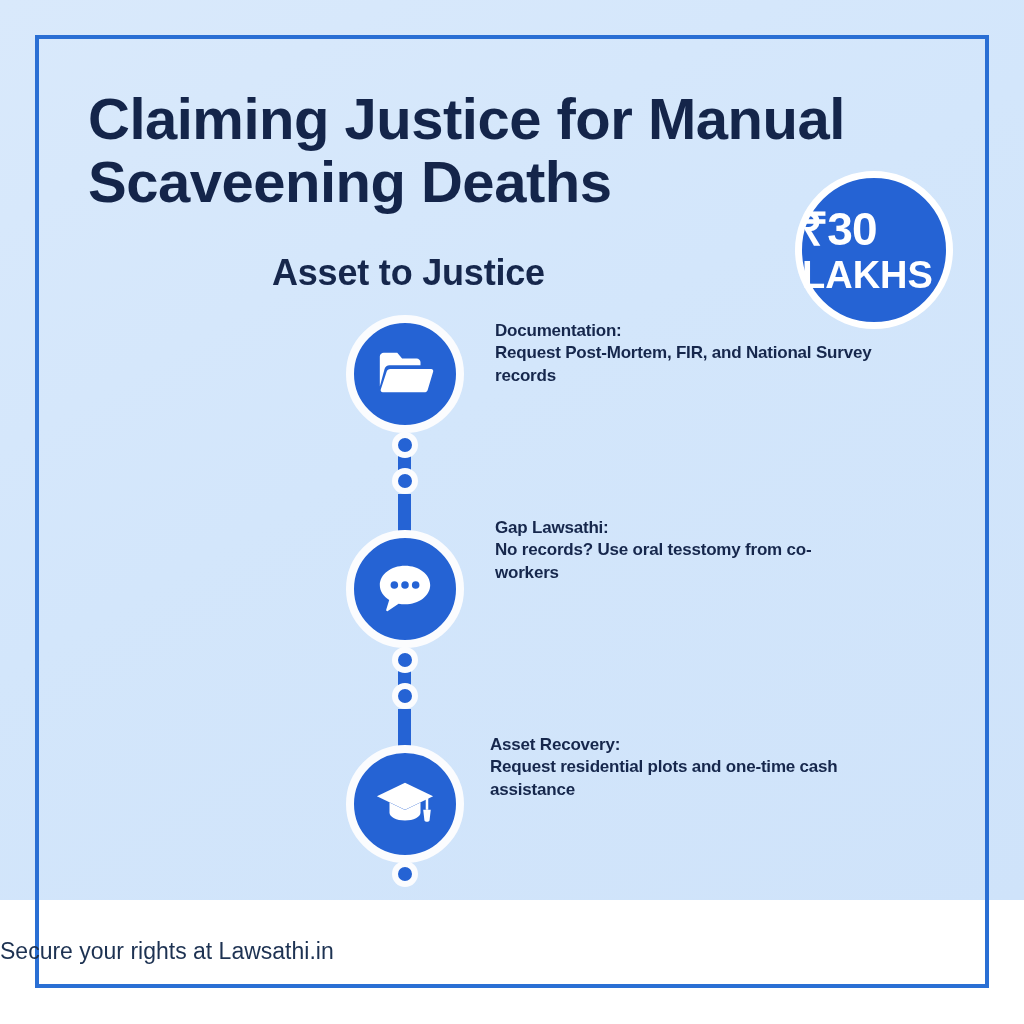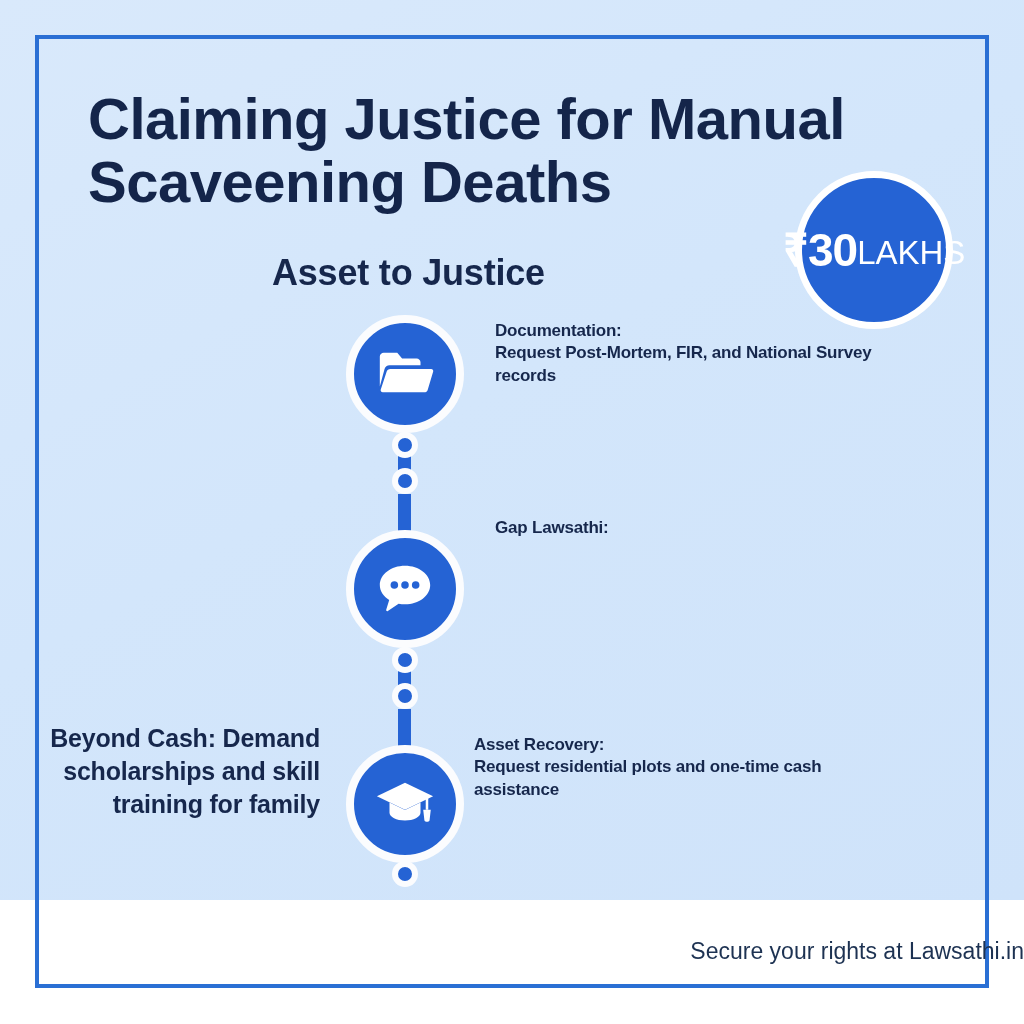--- a/index.html
+++ b/index.html
@@ -55,28 +55,28 @@
   #badge {
     position: absolute;
     left: 795px;
     top: 171px;
     width: 158px;
     height: 158px;
     border-radius: 50%;
     background: #2563d4;
     border: 7px solid #ffffff;
     display: flex;
-    flex-direction: row;
-    align-items: center;
+    flex-direction: column;
+    align-items: flex-start;
     justify-content: center;
     color: #ffffff;
     line-height: 1;
   }
   #badge .amount { font-size: 46px; font-weight: bold; letter-spacing: -1px; }
-  #badge .unit   { font-size: 33px; font-weight: normal; margin-top: 4px; letter-spacing: 0px; }
+  #badge .unit   { font-size: 38px; font-weight: bold; margin-top: 4px; letter-spacing: 0px; }
 
   
   #timeline { position: absolute; left: 0; top: 0; width: 1024px; height: 1024px; }
 
   .node {
     position: absolute;
     width: 118px;
     height: 118px;
     border-radius: 50%;
     background: #2563d4;
@@ -129,21 +129,21 @@
     line-height: 1.32;
     letter-spacing: -0.2px;
   }
 
   
   #footer {
     position: absolute;
     left: 0;
     top: 938px;
     width: 1024px;
-    text-align: right;
+    text-align: left;
     font-size: 23px;
     color: #1d3252;
   }
 </style>
 </head>
 <body>
 
 <div id="poster">
 
   <div id="frame"></div>
@@ -203,27 +203,24 @@
     <div class="conn-dot" style="left:392px; top:861px;"></div>
   </div>
 
   <div class="step-text" style="left:495px; top:320px; width:400px;">
     <span class="heading">Documentation:</span>
     <span class="body">Request Post-Mortem, FIR, and National Survey records</span>
   </div>
 
   <div class="step-text" style="left:495px; top:517px; width:370px;">
     <span class="heading">Gap Lawsathi:</span>
-  </div>
-
-  <div class="step-text" style="left:474px; top:734px; width:395px;">
+    <span class="body">No records? Use oral tesstomy from co-workers</span>
+  </div>
+
+  <div class="step-text" style="left:490px; top:734px; width:395px;">
     <span class="heading">Asset Recovery:</span>
     <span class="body">Request residential plots and one-time cash assistance</span>
   </div>
 
-  <div id="side-note">
-    <span class="heading">Beyond Cash:</span>
-    <span class="body">Demand scholarships and skill training for family</span>
-  </div>
 
   <div id="footer">Secure your rights at Lawsathi.in</div>
 
 </div>
 
 </body></html>

